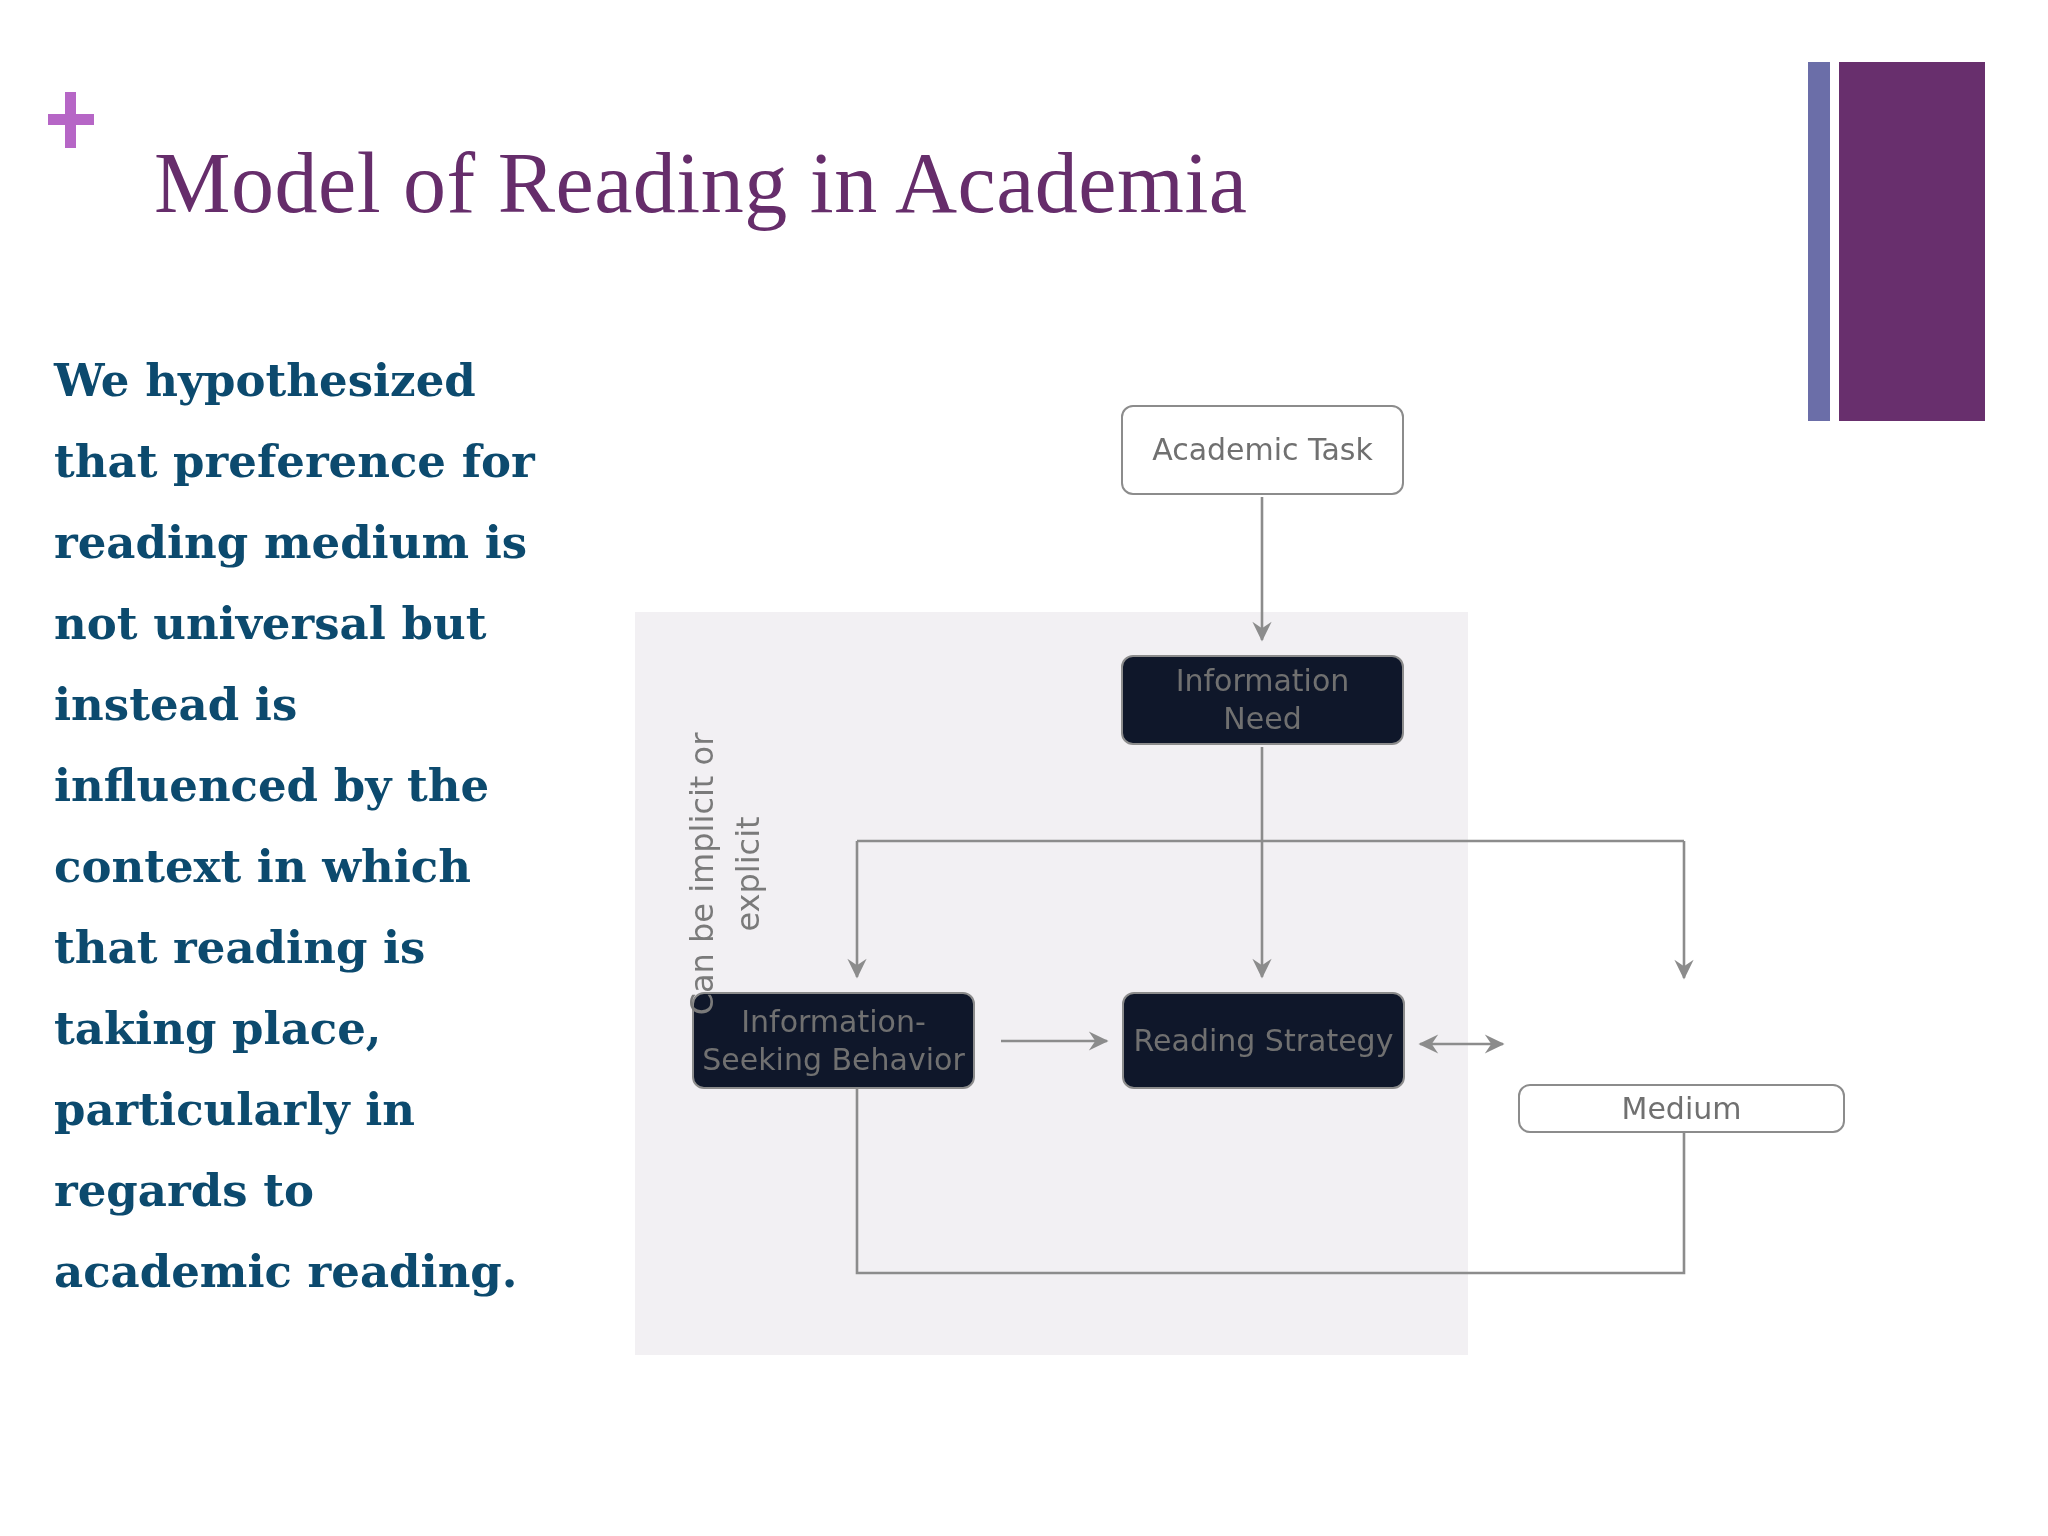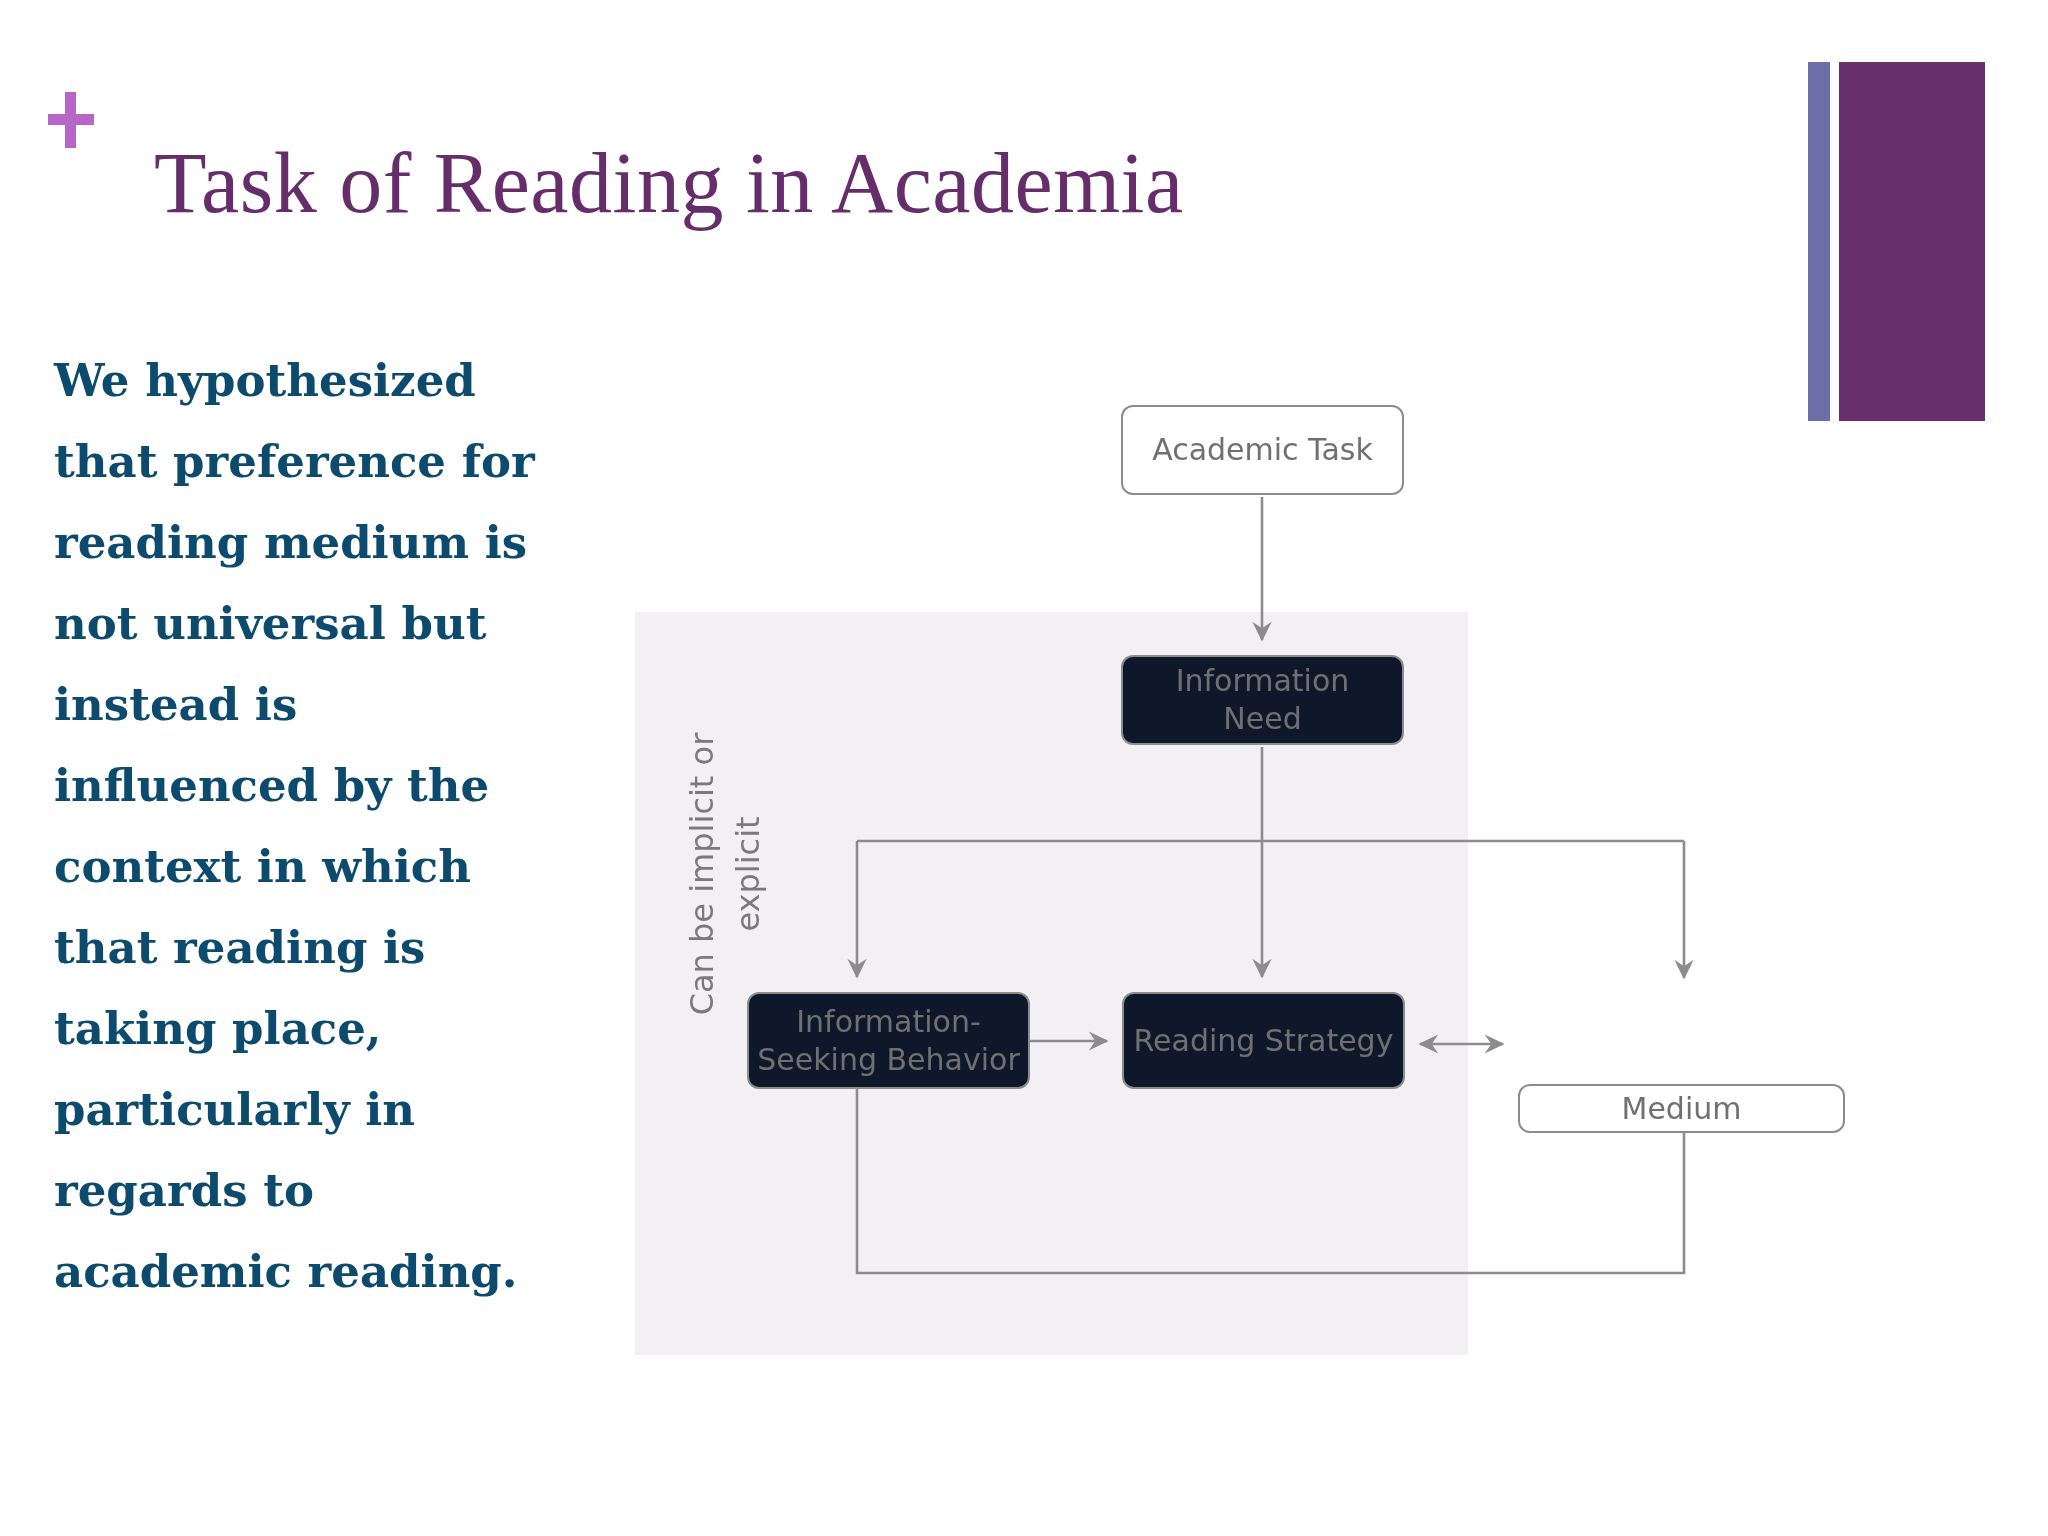--- a/index.html
+++ b/index.html
@@ -115,21 +115,21 @@
     line-height: 38px;
     display: flex;
     align-items: center;
     justify-content: center;
     text-align: center;
   }
   .node.on-panel { background: #0f172a; }
 
   #node-academic-task { left: 1121px; top: 405px; width: 283px; height: 90px; }
   #node-information-need { left: 1121px; top: 655px; width: 283px; height: 90px; }
-  #node-isb { left: 747px; top: 992px; width: 283px; height: 97px; }
+  #node-isb { left: 692px; top: 992px; width: 283px; height: 97px; }
   #node-reading-strategy { left: 1122px; top: 992px; width: 283px; height: 97px; }
   #node-source { left: 1518px; top: 993px; width: 327px; height: 49px; }
   #node-medium { left: 1518px; top: 1084px; width: 327px; height: 49px; }
   #side-label-inner {
     position: absolute;
     left: 575px;
     top: 828px;
     width: 300px;
     font-family: "DejaVu Sans", "Liberation Sans", sans-serif;
     font-size: 32px;
@@ -144,21 +144,21 @@
 <body>
 
 <div id="deco-thin-bar"></div>
 <div id="deco-wide-bar"></div>
 
 <div id="plus-icon">
   <div class="bar-h"></div>
   <div class="bar-v"></div>
 </div>
 
-<div id="slide-title">Task of Reading in Academia</div>
+<div id="slide-title">Model of Reading in Academia</div>
 
 <div id="body-text">We hypothesized that preference for reading medium is not universal but instead is influenced by the context in which that reading is taking place, particularly in regards to academic reading.</div>
 
 <div id="diagram">
 
   <div id="diagram-panel"></div>
 
   <svg id="svg-connectors" viewBox="0 0 2048 1536" xmlns="http://www.w3.org/2000/svg">
     <defs>
       <marker id="arrowhead" markerWidth="9" markerHeight="9" refX="7.6" refY="4.5" orient="auto" markerUnits="strokeWidth">

